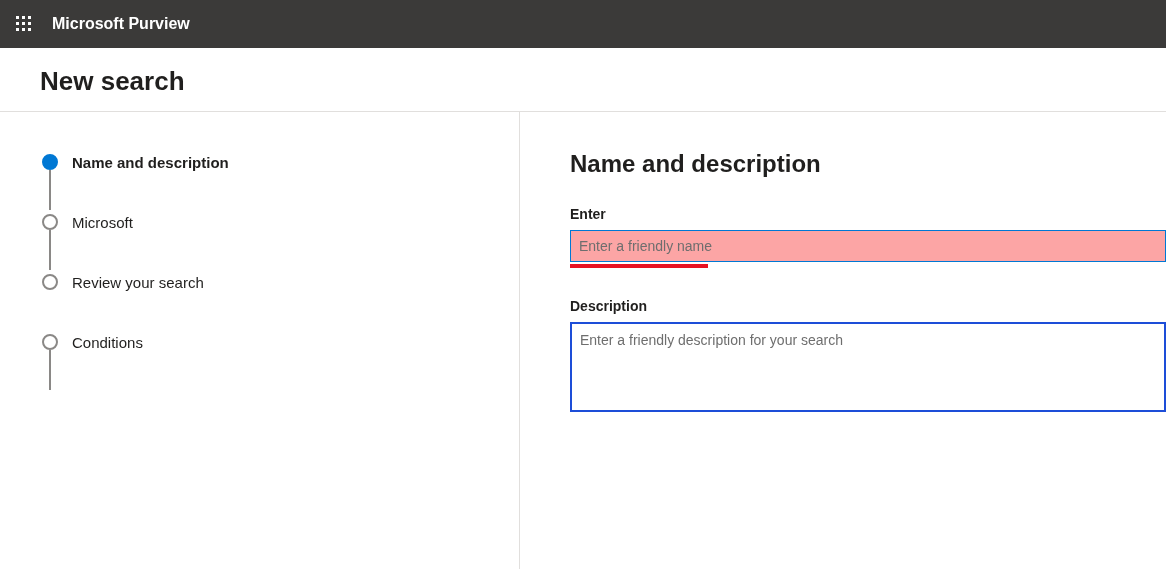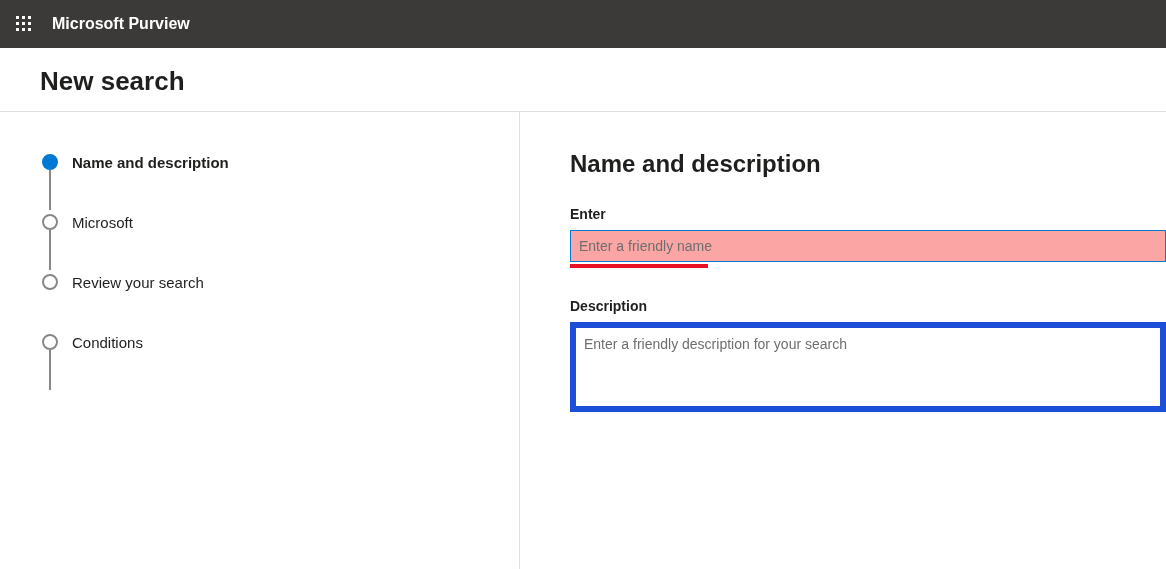--- a/index.html
+++ b/index.html
@@ -130,21 +130,21 @@
       position: absolute;
       left: 0;
       bottom: -6px;
       width: 138px;
       height: 4px;
       background: #e81123;
     }
     .desc-input {
       width: 100%;
       height: 90px;
-      border: 6px solid #1d4ed8;
+      border: 2px solid #1d4ed8;
       padding: 8px;
       font-size: 14px;
       font-family: inherit;
       resize: none;
       outline: none;
     }
   </style>
 </head>
 <body>
 

